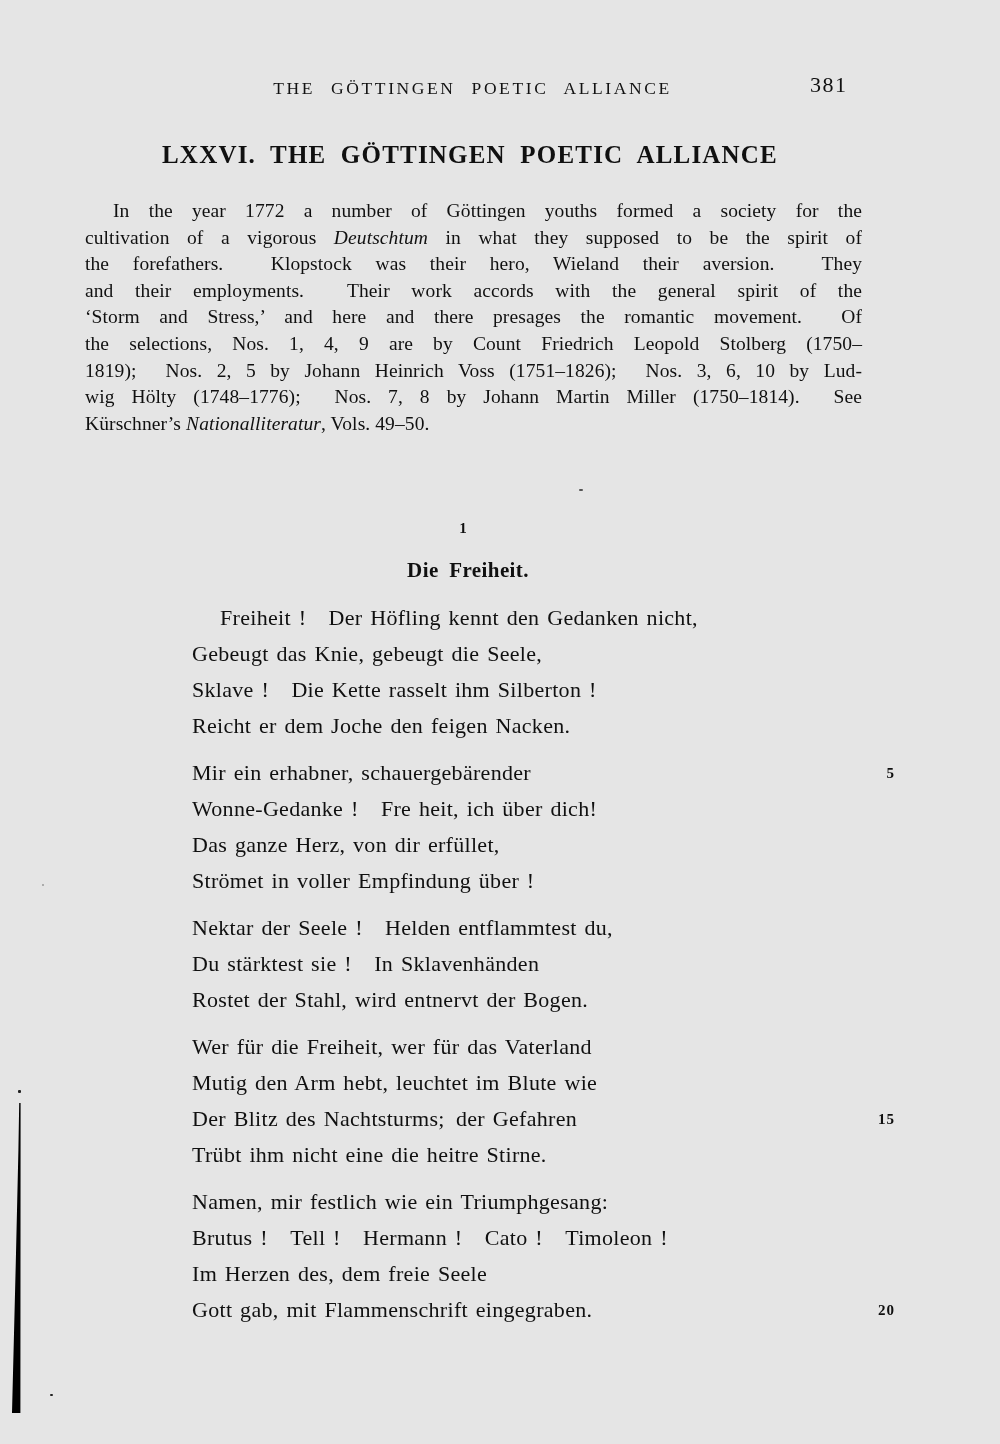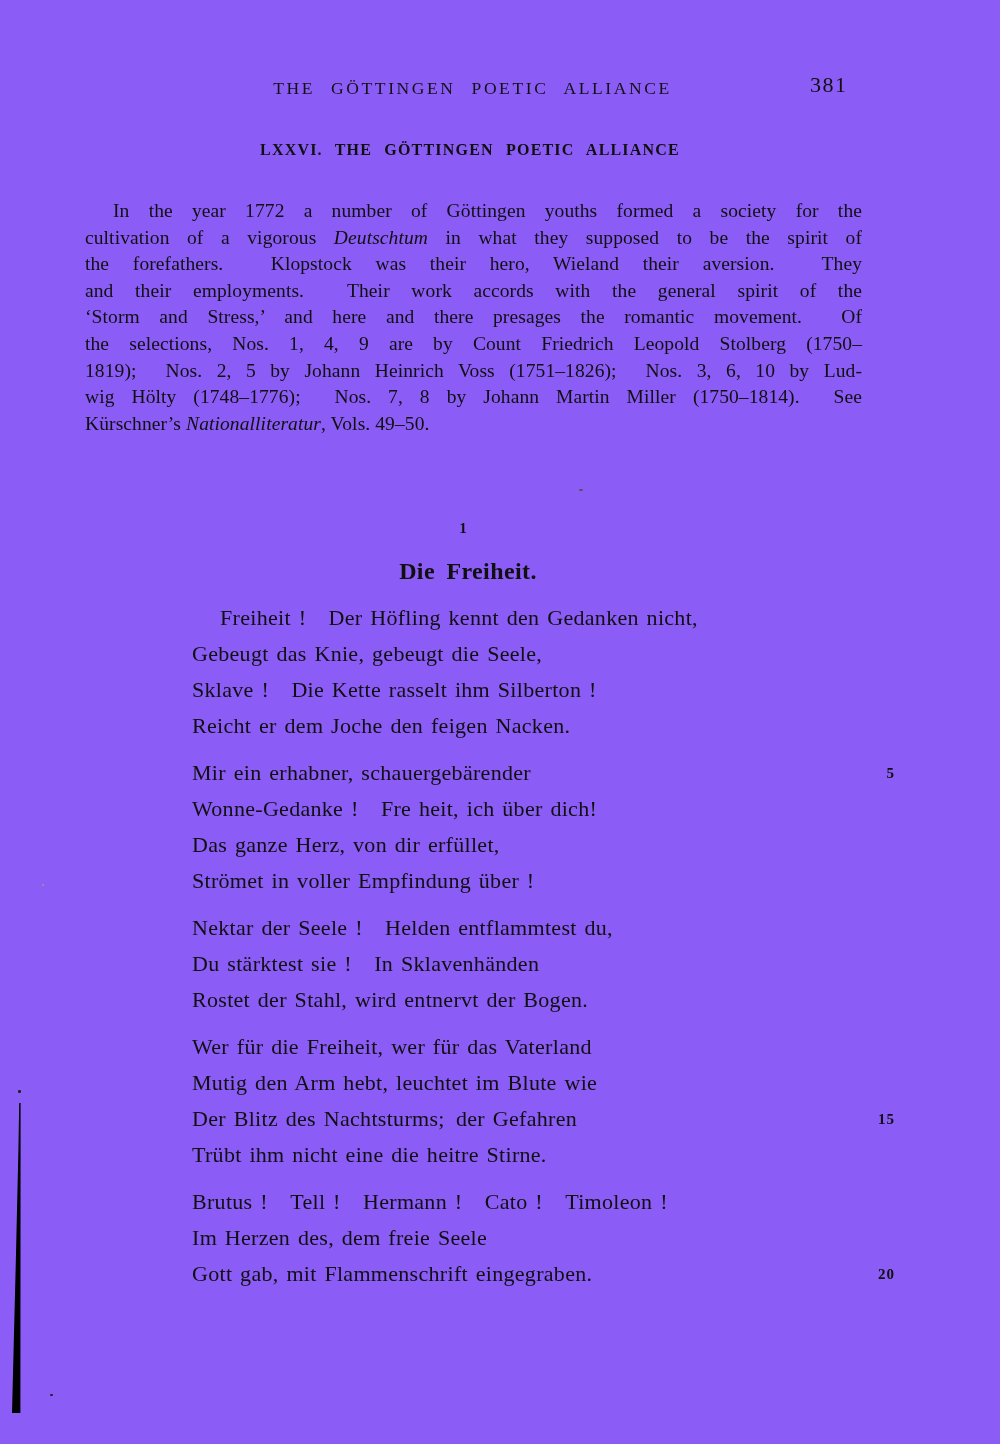--- a/index.html
+++ b/index.html
@@ -3,55 +3,55 @@
 <meta charset="utf-8">
 <style>
   html, body { margin: 0; padding: 0; }
   body {
     width: 1000px; height: 1444px;
     background: #ffffff;
     overflow: hidden;
     font-family: "Liberation Serif", serif;
     color: #101010;
   }
-  .page { position: relative; width: 1000px; height: 1444px; background: #8b5cf6; }
+  .page { position: relative; width: 1000px; height: 1444px; background: #e5e5e5; }
 
   .running-header {
     position: absolute; top: 78px; left: 85px; width: 775px;
     text-align: center;
     font-size: 17.5px; letter-spacing: 2.6px; word-spacing: 9px;
     color: #121212;
   }
   .page-number {
     position: absolute; top: 72px; left: 810px;
     font-size: 22px; letter-spacing: 1.5px;
   }
   .chapter-title {
     position: absolute; top: 141px; left: 0; width: 940px;
     text-align: center;
-    font-weight: bold; font-size: 16px;
+    font-weight: bold; font-size: 25px;
     letter-spacing: 1.2px; word-spacing: 7px;
   }
 
   .intro {
     position: absolute; top: 198px; left: 85px; width: 777px;
     font-size: 19.5px; line-height: 26.6px; letter-spacing: 0.1px;
   }
   .para-line { text-align: justify; text-align-last: justify; white-space: nowrap; }
   .para-line.no-just { text-align-last: left; }
   .para-line.indent { text-indent: 28px; }
   .para-line em { font-style: italic; }
 
   .section-number {
     position: absolute; top: 520px; left: 0; width: 927px;
     text-align: center; font-size: 15px; font-weight: bold; letter-spacing: 1px;
   }
   .section-title {
     position: absolute; top: 558px; left: 0; width: 936px;
-    text-align: center; font-weight: bold; font-size: 24px;
+    text-align: center; font-weight: bold; font-size: 21px;
     word-spacing: 5px; letter-spacing: 0.4px;
   }
 
   .poem {
     position: absolute; top: 600px; left: 160px; width: 735px;
     font-size: 22px; letter-spacing: 0.3px; word-spacing: 2px;
   }
   .stanza { margin-bottom: 11px; margin-left: 32px; }
   .verse { position: relative; height: 36px; line-height: 36px; white-space: pre; }
   .verse.indent { padding-left: 28px; }
@@ -116,20 +116,21 @@
         <div class="verse"><span>Du stärktest sie ! In Sklavenhänden</span></div>
         <div class="verse"><span>Rostet der Stahl, wird entnervt der Bogen.</span></div>
       </div>
       <div class="stanza">
         <div class="verse"><span>Wer für die Freiheit, wer für das Vaterland</span></div>
         <div class="verse"><span>Mutig den Arm hebt, leuchtet im Blute wie</span></div>
         <div class="verse"><span>Der Blitz des Nachtsturms; der Gefahren</span><span class="vnum">15</span></div>
         <div class="verse"><span>Trübt ihm nicht eine die heitre Stirne.</span></div>
       </div>
       <div class="stanza">
+        <div class="verse"><span>Namen, mir festlich wie ein Triumphgesang:</span></div>
         <div class="verse"><span>Brutus ! Tell ! Hermann ! Cato ! Timoleon !</span></div>
         <div class="verse"><span>Im Herzen des, dem freie Seele</span></div>
         <div class="verse"><span>Gott gab, mit Flammenschrift eingegraben.</span><span class="vnum">20</span></div>
       </div>
     </div>
 
   <div class="gutter-wedge"></div>
   <div class="speck speck-a"></div>
   <div class="speck speck-b"></div>
   <div class="speck speck-c"></div>

